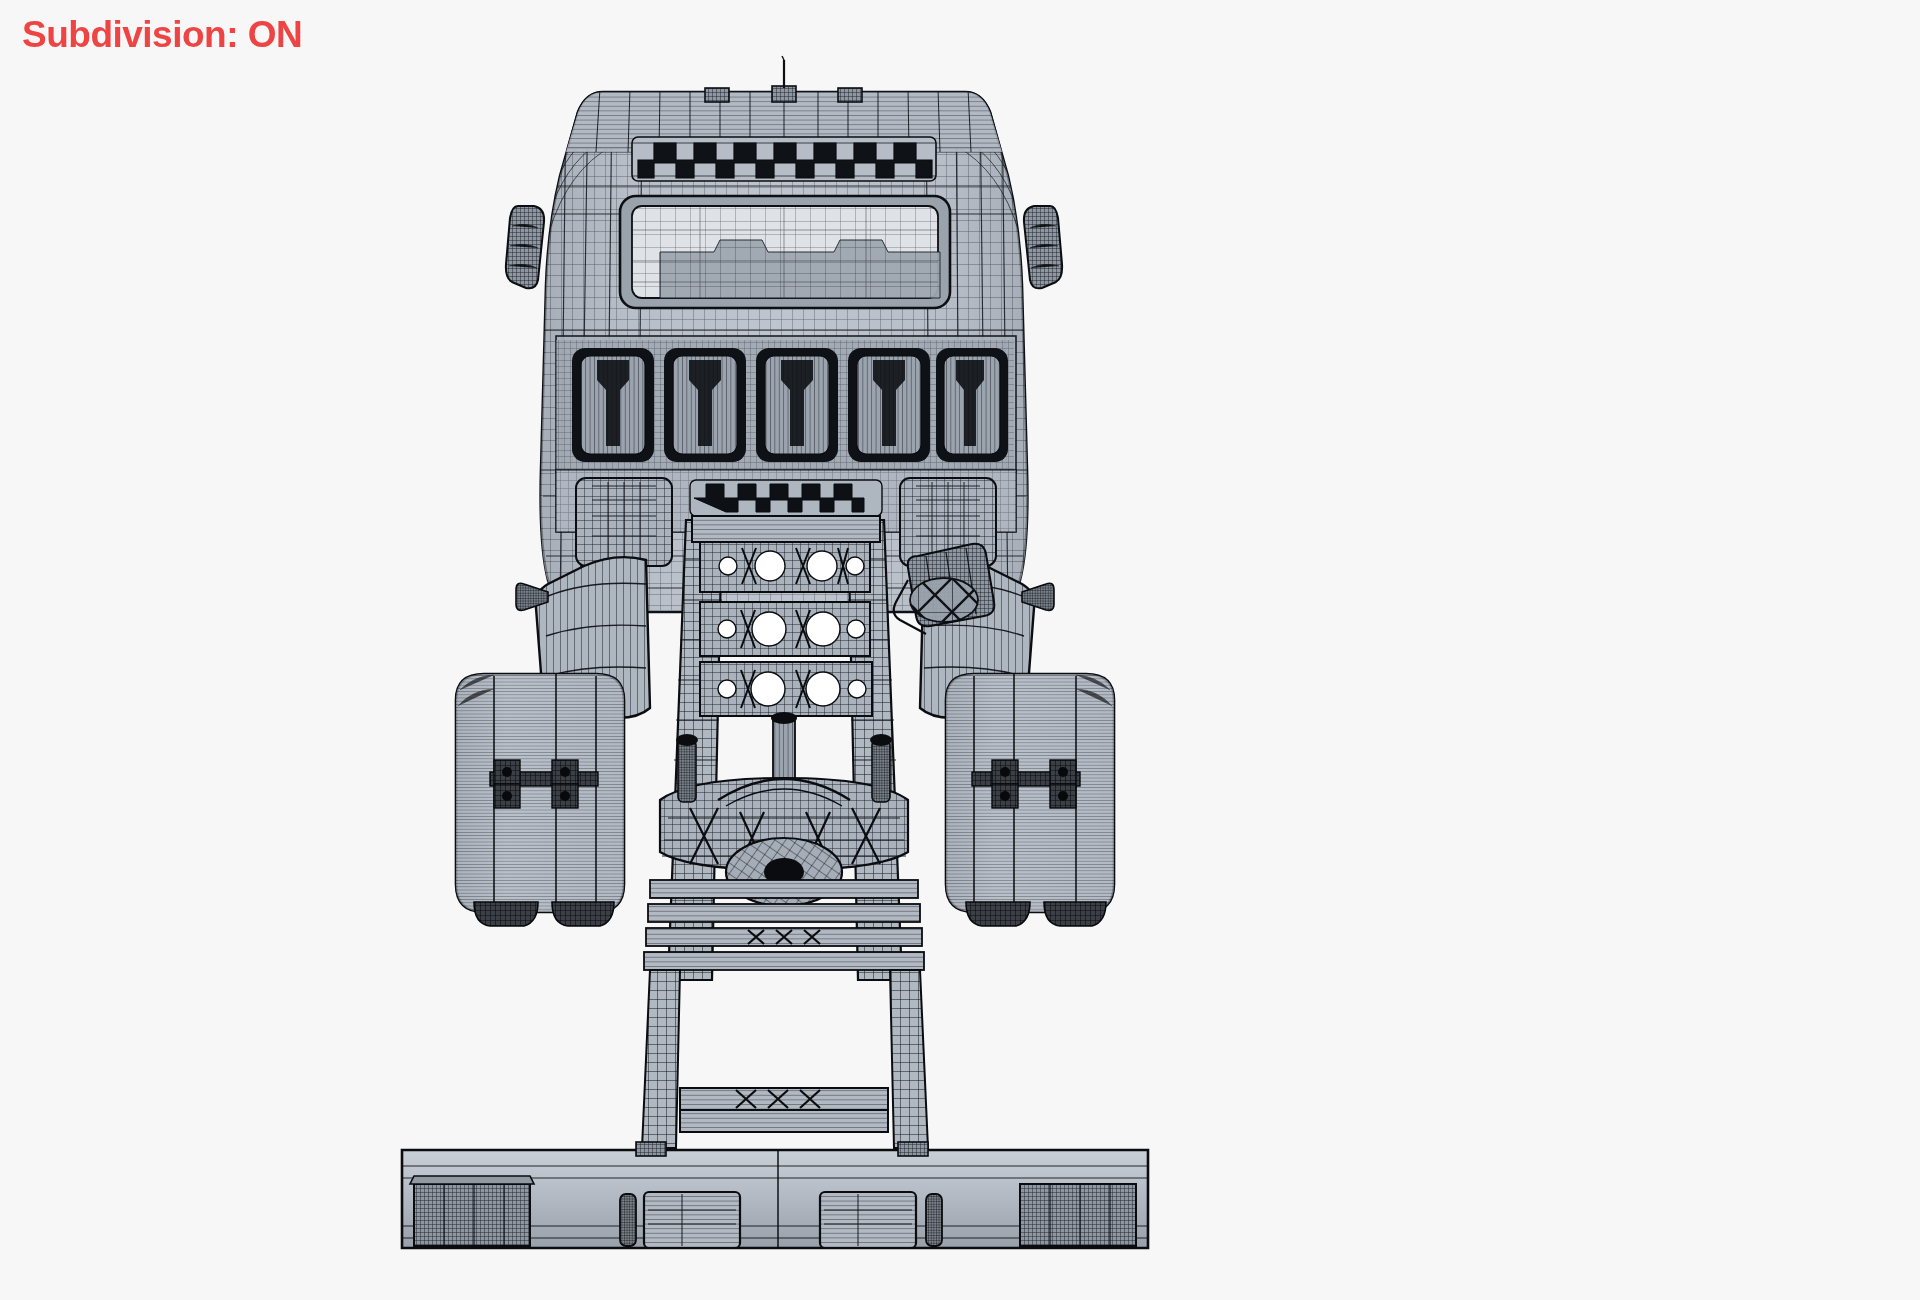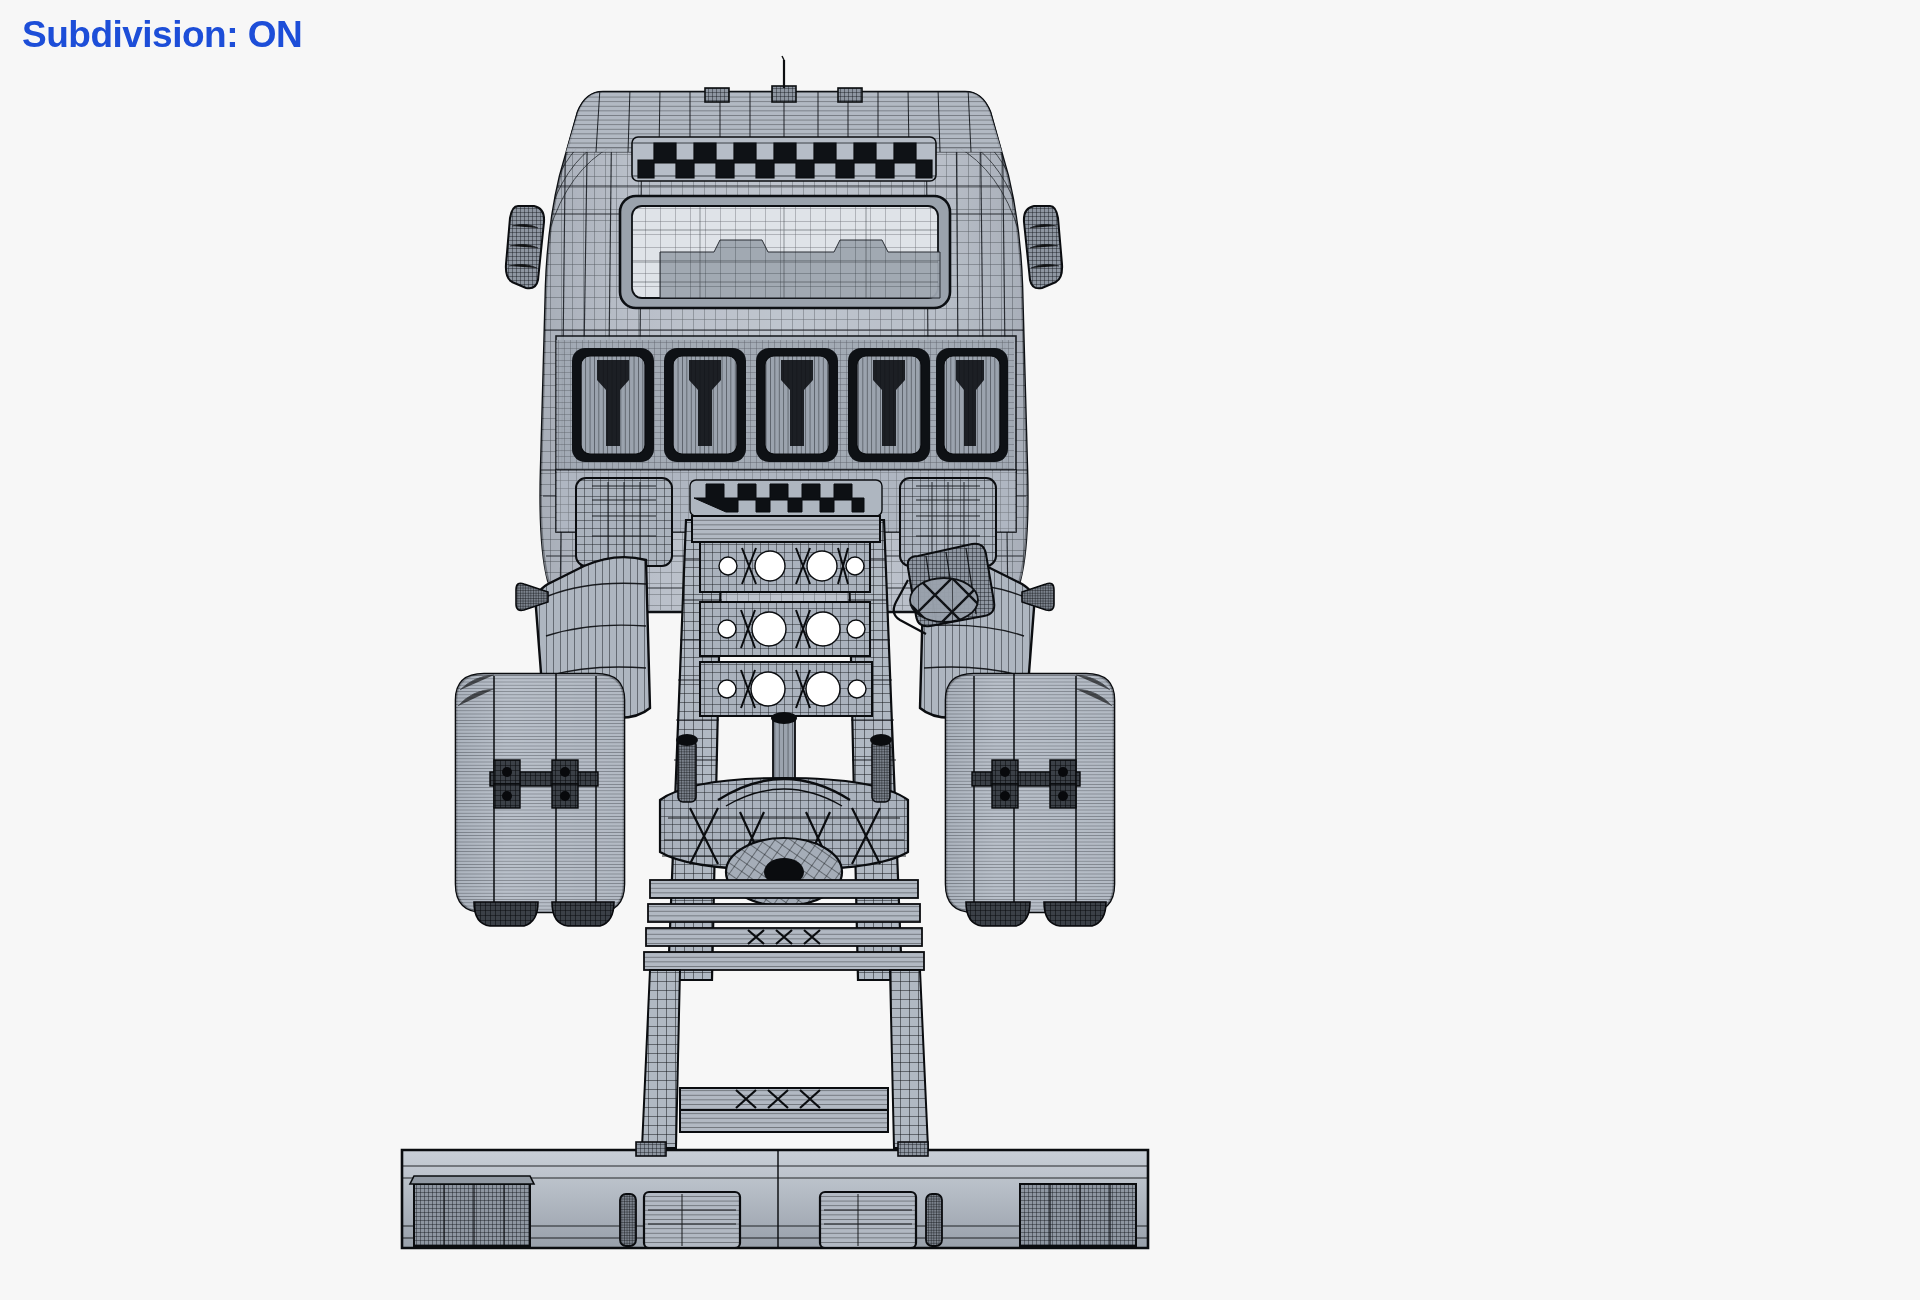--- a/index.html
+++ b/index.html
@@ -592,15 +592,15 @@
       <rect x="680" y="1088" width="208" height="22" fill="url(#hstripeFine)" stroke="#0a0c0f" stroke-width="2"></rect>
       <g stroke="#0a0c0f" stroke-width="2.2">
         <path d="M736,1090 l20,18 M756,1090 l-20,18"></path>
         <path d="M768,1090 l20,18 M788,1090 l-20,18"></path>
         <path d="M800,1090 l20,18 M820,1090 l-20,18"></path>
       </g>
     </g>
 
   </svg>
 
-  <div id="overlay-label" style="color: #1d4ed8;">Subdivision: ON</div>
+  <div id="overlay-label" style="color: #ef4444;">Subdivision: ON</div>
 
 </div>
 
 </body></html>

